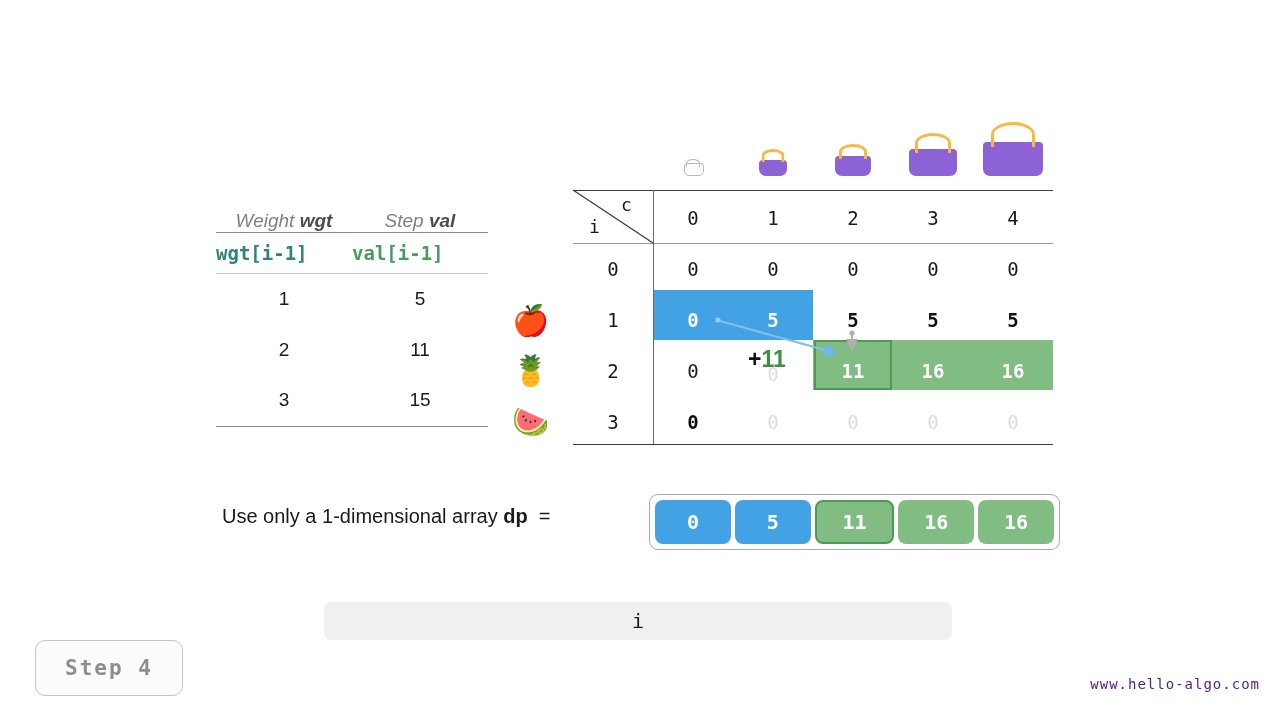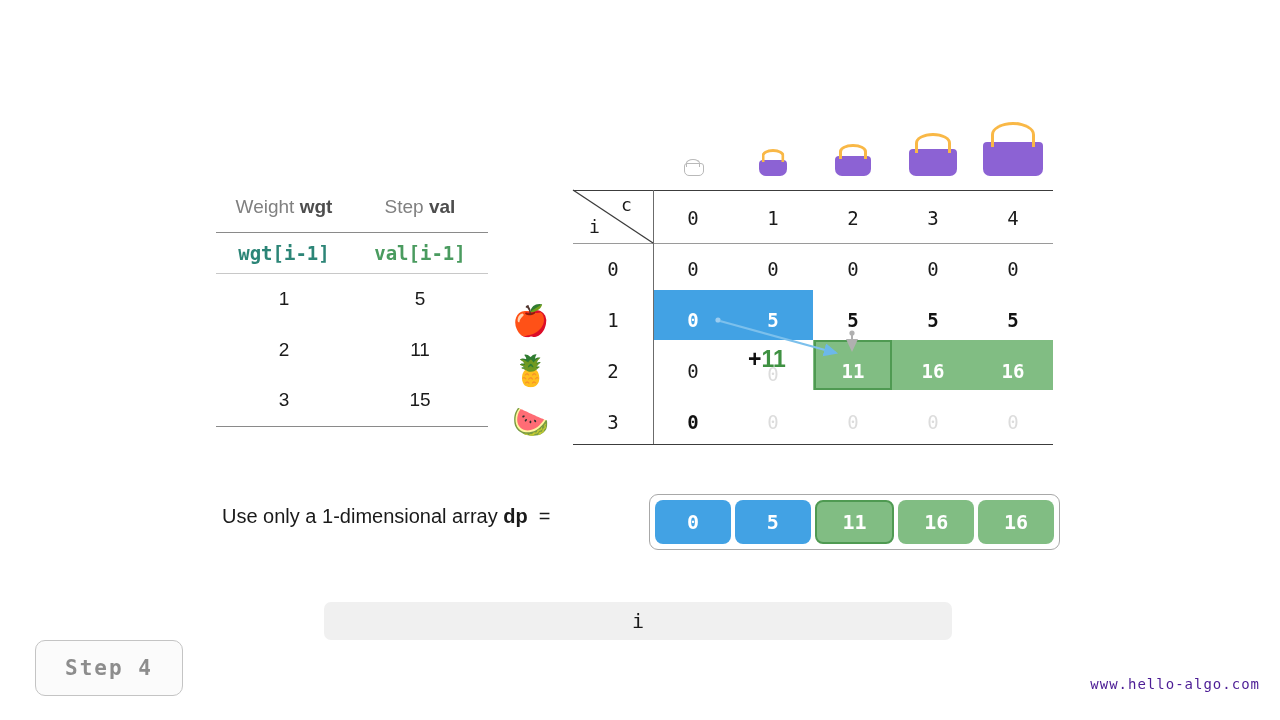--- a/index.html
+++ b/index.html
@@ -5,27 +5,27 @@
   html,body{margin:0;padding:0;}
   body{
     width:1280px;height:720px;background:#ffffff;position:relative;
     font-family:"Liberation Sans",sans-serif;color:#1a1a1a;overflow:hidden;
   }
   .abs{position:absolute;}
   .mono{font-family:"DejaVu Sans Mono",monospace;}
 
   
   #left-table{left:216px;top:196px;width:272px;}
-  .lt-head{display:flex;height:36px;align-items:flex-start;}
+  .lt-head{display:flex;height:36px;align-items:flex-end;font-style:italic;}
   .lt-head .cell{flex:1;text-align:center;font-size:19px;color:#808080;}
   .lt-head .cell b{color:#4d4d4d;font-weight:bold;}
   .lt-rule{height:0;border-top:1.6px solid #8a8a8a;margin:0;}
   .lt-rule.thin{border-top:1.2px solid #c8c8c8;}
   .lt-sub{display:flex;height:40px;align-items:center;}
-  .lt-sub .cell{flex:1;text-align:center;font-size:19px;font-weight:bold;}
+  .lt-sub .cell{flex:1;text-align:left;font-size:19px;font-weight:bold;}
   .lt-sub .c-wgt{color:#2c8577;}
   .lt-sub .c-val{color:#4a9b5f;}
   .lt-row{display:flex;height:50.5px;align-items:center;}
   .lt-row .cell{flex:1;text-align:center;font-size:19px;color:#1a1a1a;}
 
   
   .fruit{width:44px;height:44px;text-align:center;font-size:30px;line-height:44px;}
 
   
   #bag-row{left:653px;top:122px;width:400px;height:58px;}

